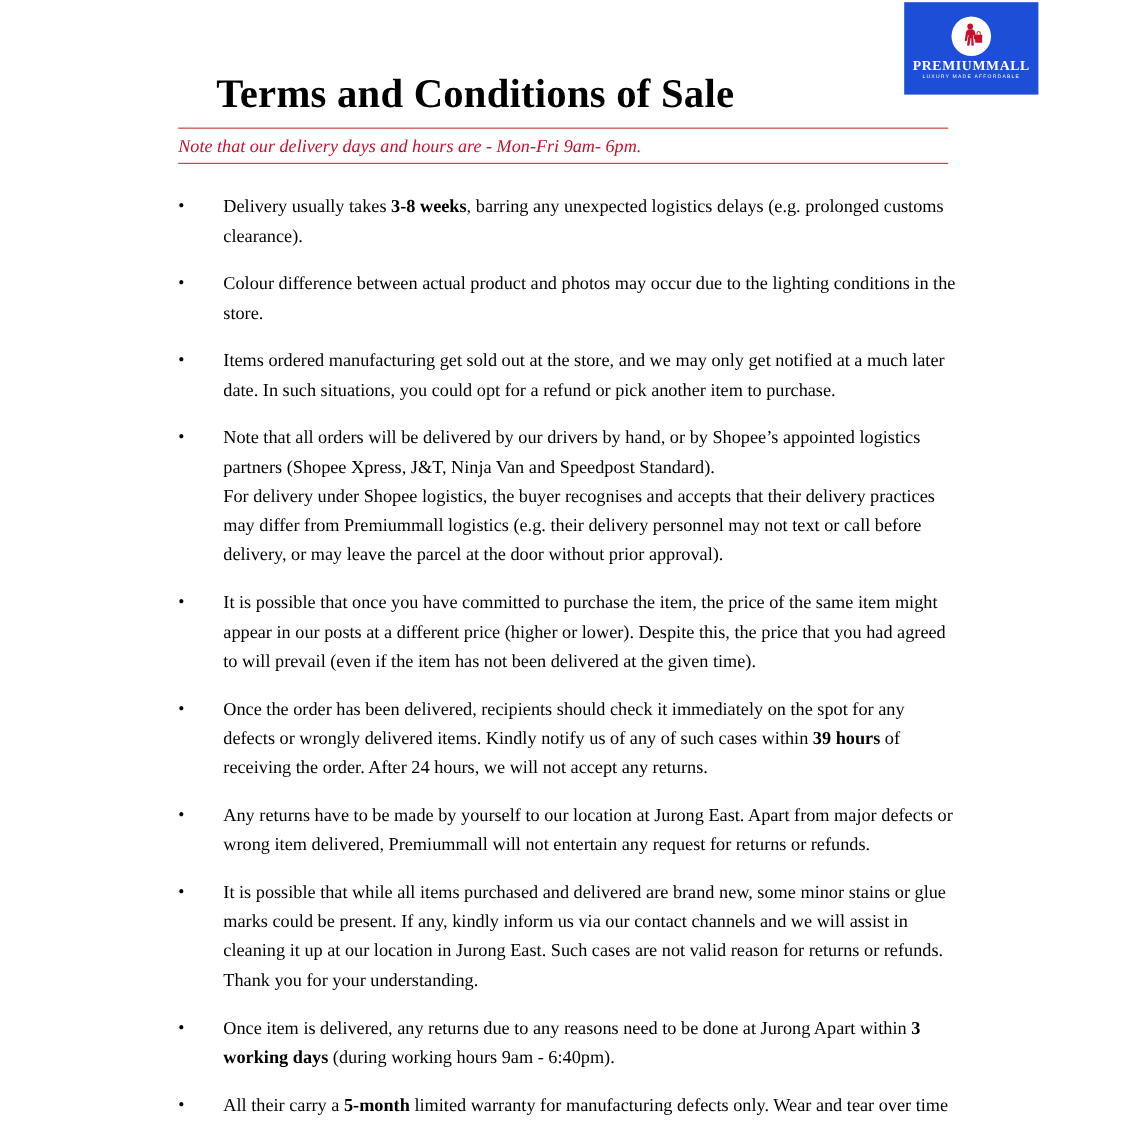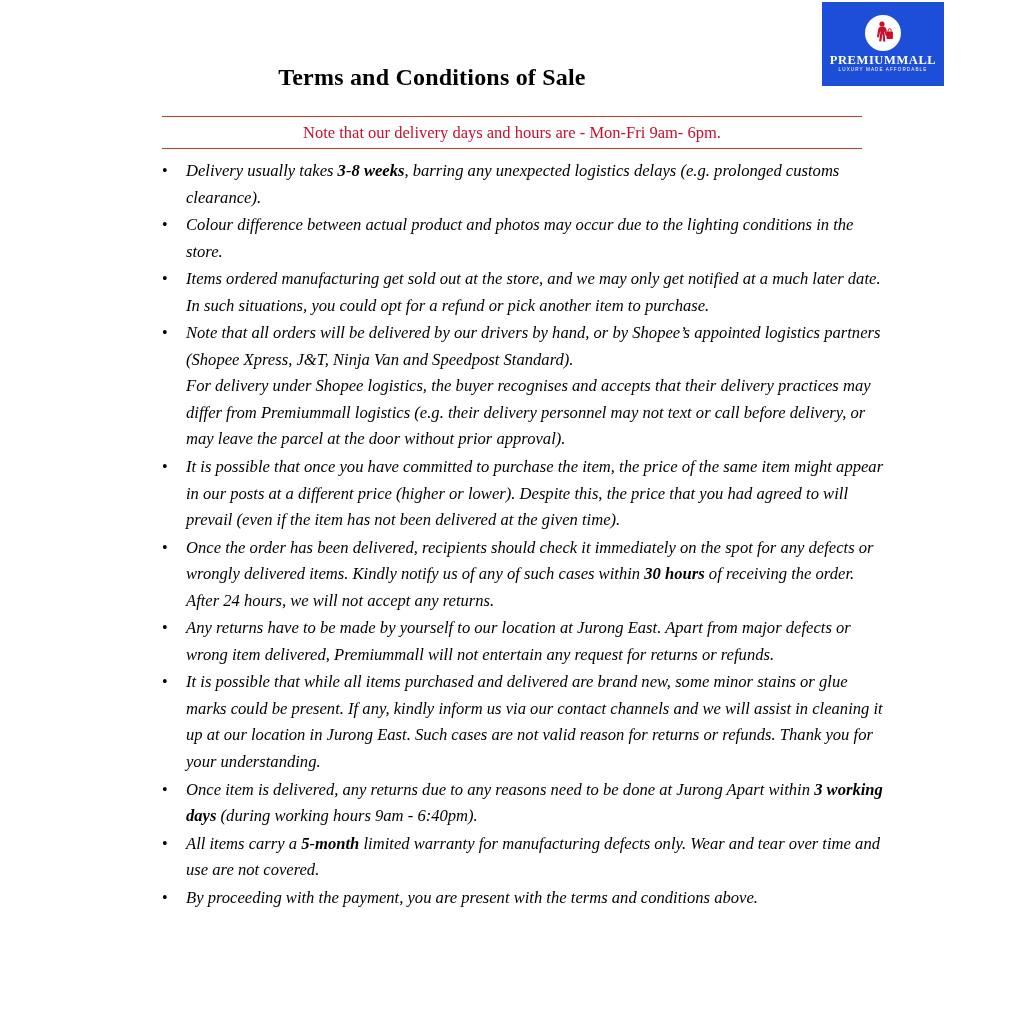--- a/index.html
+++ b/index.html
@@ -69,41 +69,41 @@
     margin-top: 2px;
   }
 
   
   .title {
     position: absolute;
     top: 64px;
     left: 0;
     width: 864px;
     text-align: center;
-    font-size: 24px;
+    font-size: 37px;
     font-weight: bold;
     font-family: "Liberation Serif", serif;
     letter-spacing: 0.2px;
   }
 
   
   .notice-wrap {
     position: absolute;
     top: 116px;
     left: 162px;
     width: 700px;
   }
   .rule {
     height: 1px;
     background: #c0392b;
     width: 100%;
   }
   .notice {
-    text-align: center;
     color: #c8102e;
+    font-style: italic;
     font-size: 16.5px;
     padding: 6px 0 5px 0;
     font-family: "Liberation Serif", serif;
   }
 
   
   .content {
     position: absolute;
     top: 158px;
     left: 150px;
@@ -123,22 +123,21 @@
     font-family: "Liberation Serif", serif;
   }
   ul.terms > li .bullet {
     position: absolute;
     left: 12px;
     top: 0;
     font-size: 16px;
     line-height: 1.60;
   }
   ul.terms > li p {
-    margin: 0;
-    font-style: italic;
+    margin: 17px;
   }
   b { font-weight: bold; }
 </style>
 </head>
 <body>
 
 <div class="page">
 
   <div class="logo-box">
     <div class="logo-inner">
@@ -182,37 +181,37 @@
         <li>
           <span class="bullet">•</span>
           <p><span>Note that all orders will be delivered by our drivers by hand, or by Shopee’s appointed logistics partners (Shopee Xpress, J&amp;T, Ninja Van and Speedpost Standard).</span><span></span><br><span>For delivery under Shopee logistics, the buyer recognises and accepts that their delivery practices may differ from Premiummall logistics (e.g. their delivery personnel may not text or call before delivery, or may leave the parcel at the door without prior approval).</span></p>
         </li>
         <li>
           <span class="bullet">•</span>
           <p><span>It is possible that once you have committed to purchase the item, the price of the same item might appear in our posts at a different price (higher or lower). Despite this, the price that you had agreed to will prevail (even if the item has not been delivered at the given time).</span></p>
         </li>
         <li>
           <span class="bullet">•</span>
-          <p><span>Once the order has been delivered, recipients should check it immediately on the spot for any defects or wrongly delivered items. Kindly notify us of any of such cases within </span><b>30 hours</b><span> of receiving the order. After 24 hours, we will not accept any returns.</span></p>
+          <p><span>Once the order has been delivered, recipients should check it immediately on the spot for any defects or wrongly delivered items. Kindly notify us of any of such cases within </span><b>39 hours</b><span> of receiving the order. After 24 hours, we will not accept any returns.</span></p>
         </li>
         <li>
           <span class="bullet">•</span>
           <p><span>Any returns have to be made by yourself to our location at Jurong East. Apart from major defects or wrong item delivered, Premiummall will not entertain any request for returns or refunds.</span></p>
         </li>
         <li>
           <span class="bullet">•</span>
           <p><span>It is possible that while all items purchased and delivered are brand new, some minor stains or glue marks could be present. If any, kindly inform us via our contact channels and we will assist in cleaning it up at our location in Jurong East. Such cases are not valid reason for returns or refunds. Thank you for your understanding.</span></p>
         </li>
         <li>
           <span class="bullet">•</span>
           <p><span>Once item is delivered, any returns due to any reasons need to be done at Jurong Apart within </span><b>3 working days</b><span> (during working hours 9am - 6:40pm).</span></p>
         </li>
         <li>
           <span class="bullet">•</span>
-          <p><span>All items carry a </span><b>5-month</b><span> limited warranty for manufacturing defects only. Wear and tear over time and use are not covered.</span></p>
+          <p><span>All their carry a </span><b>5-month</b><span> limited warranty for manufacturing defects only. Wear and tear over time and use are not covered.</span></p>
         </li>
         <li>
           <span class="bullet">•</span>
           <p><span>By proceeding with the payment, you are present with the terms and conditions above.</span></p>
         </li>
       </ul>
   </div>
 
 </div>
 

